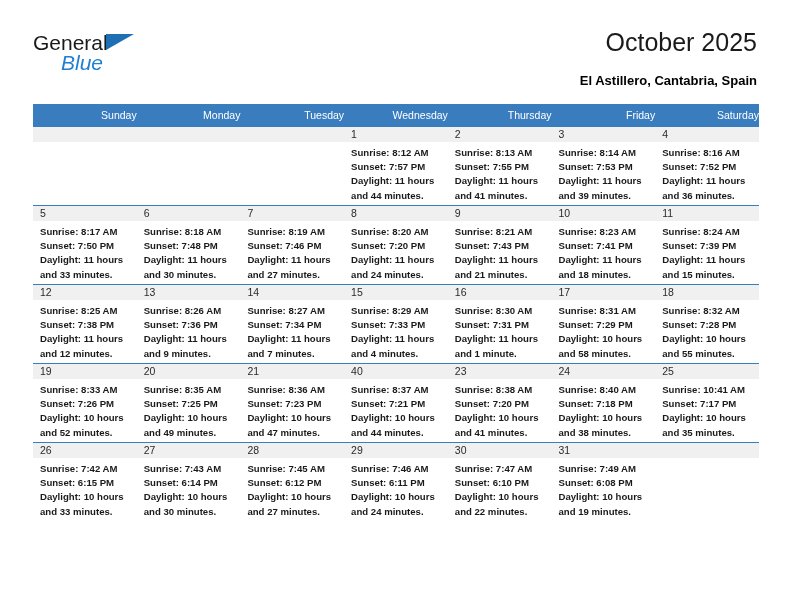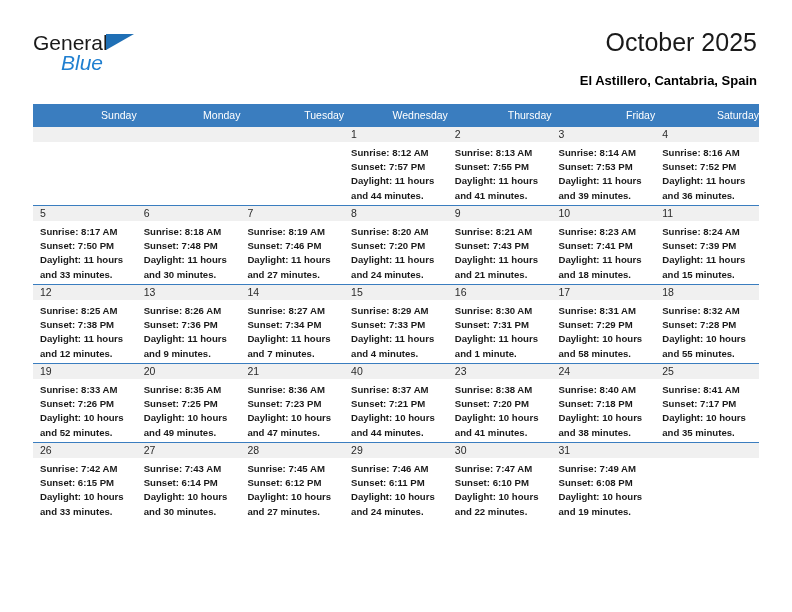--- a/index.html
+++ b/index.html
@@ -416,21 +416,21 @@
             <div class="cell-body">
               <div>Sunrise: 8:40 AM</div>
               <div>Sunset: 7:18 PM</div>
               <div>Daylight: 10 hours</div>
               <div>and 38 minutes.</div>
             </div>
           </td>
           <td>
             <div class="daynum-band">25</div>
             <div class="cell-body">
-              <div>Sunrise: 8:41 AM</div>
+              <div>Sunrise: 10:41 AM</div>
               <div>Sunset: 7:17 PM</div>
               <div>Daylight: 10 hours</div>
               <div>and 35 minutes.</div>
             </div>
           </td>
         </tr>
         <tr class="week-row">
           <td>
             <div class="daynum-band">26</div>
             <div class="cell-body">

